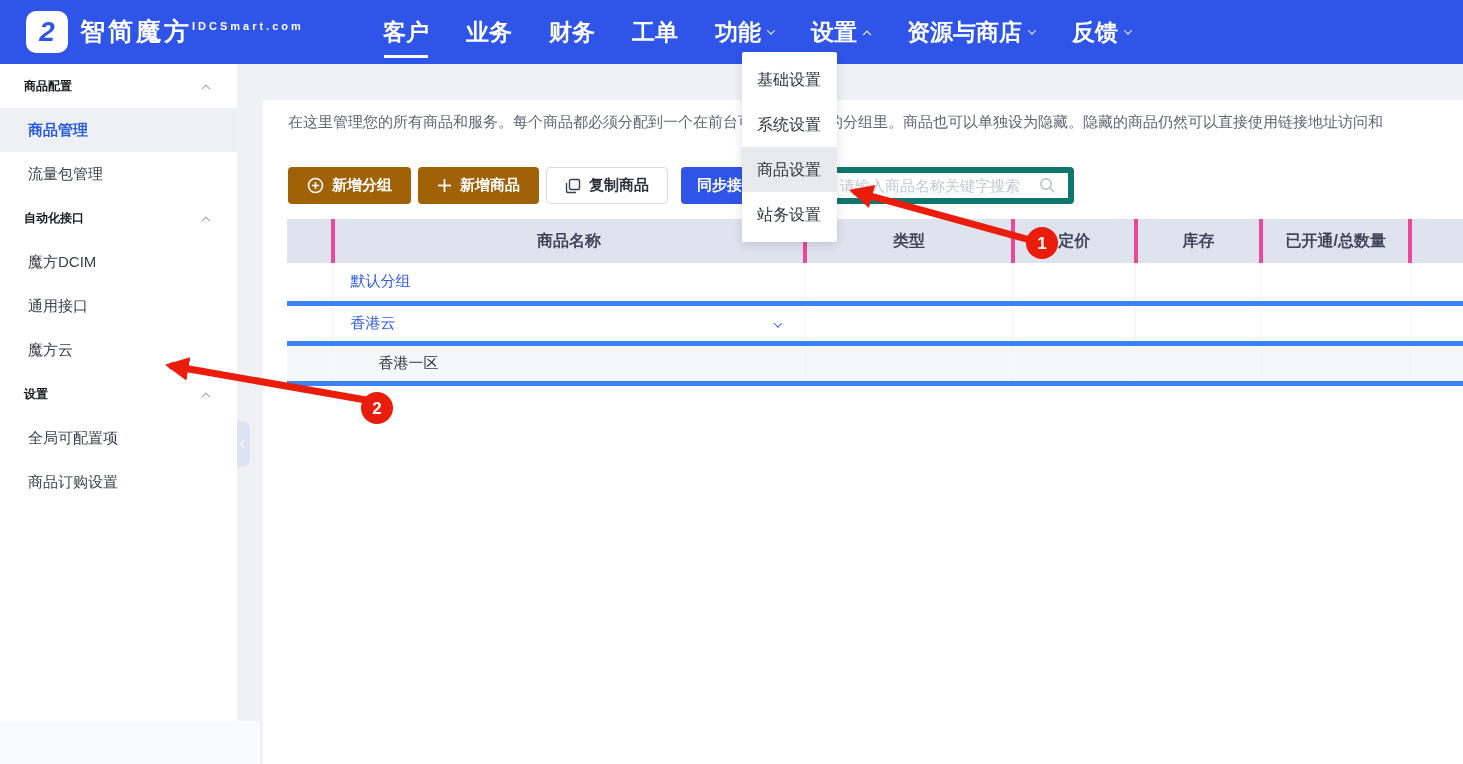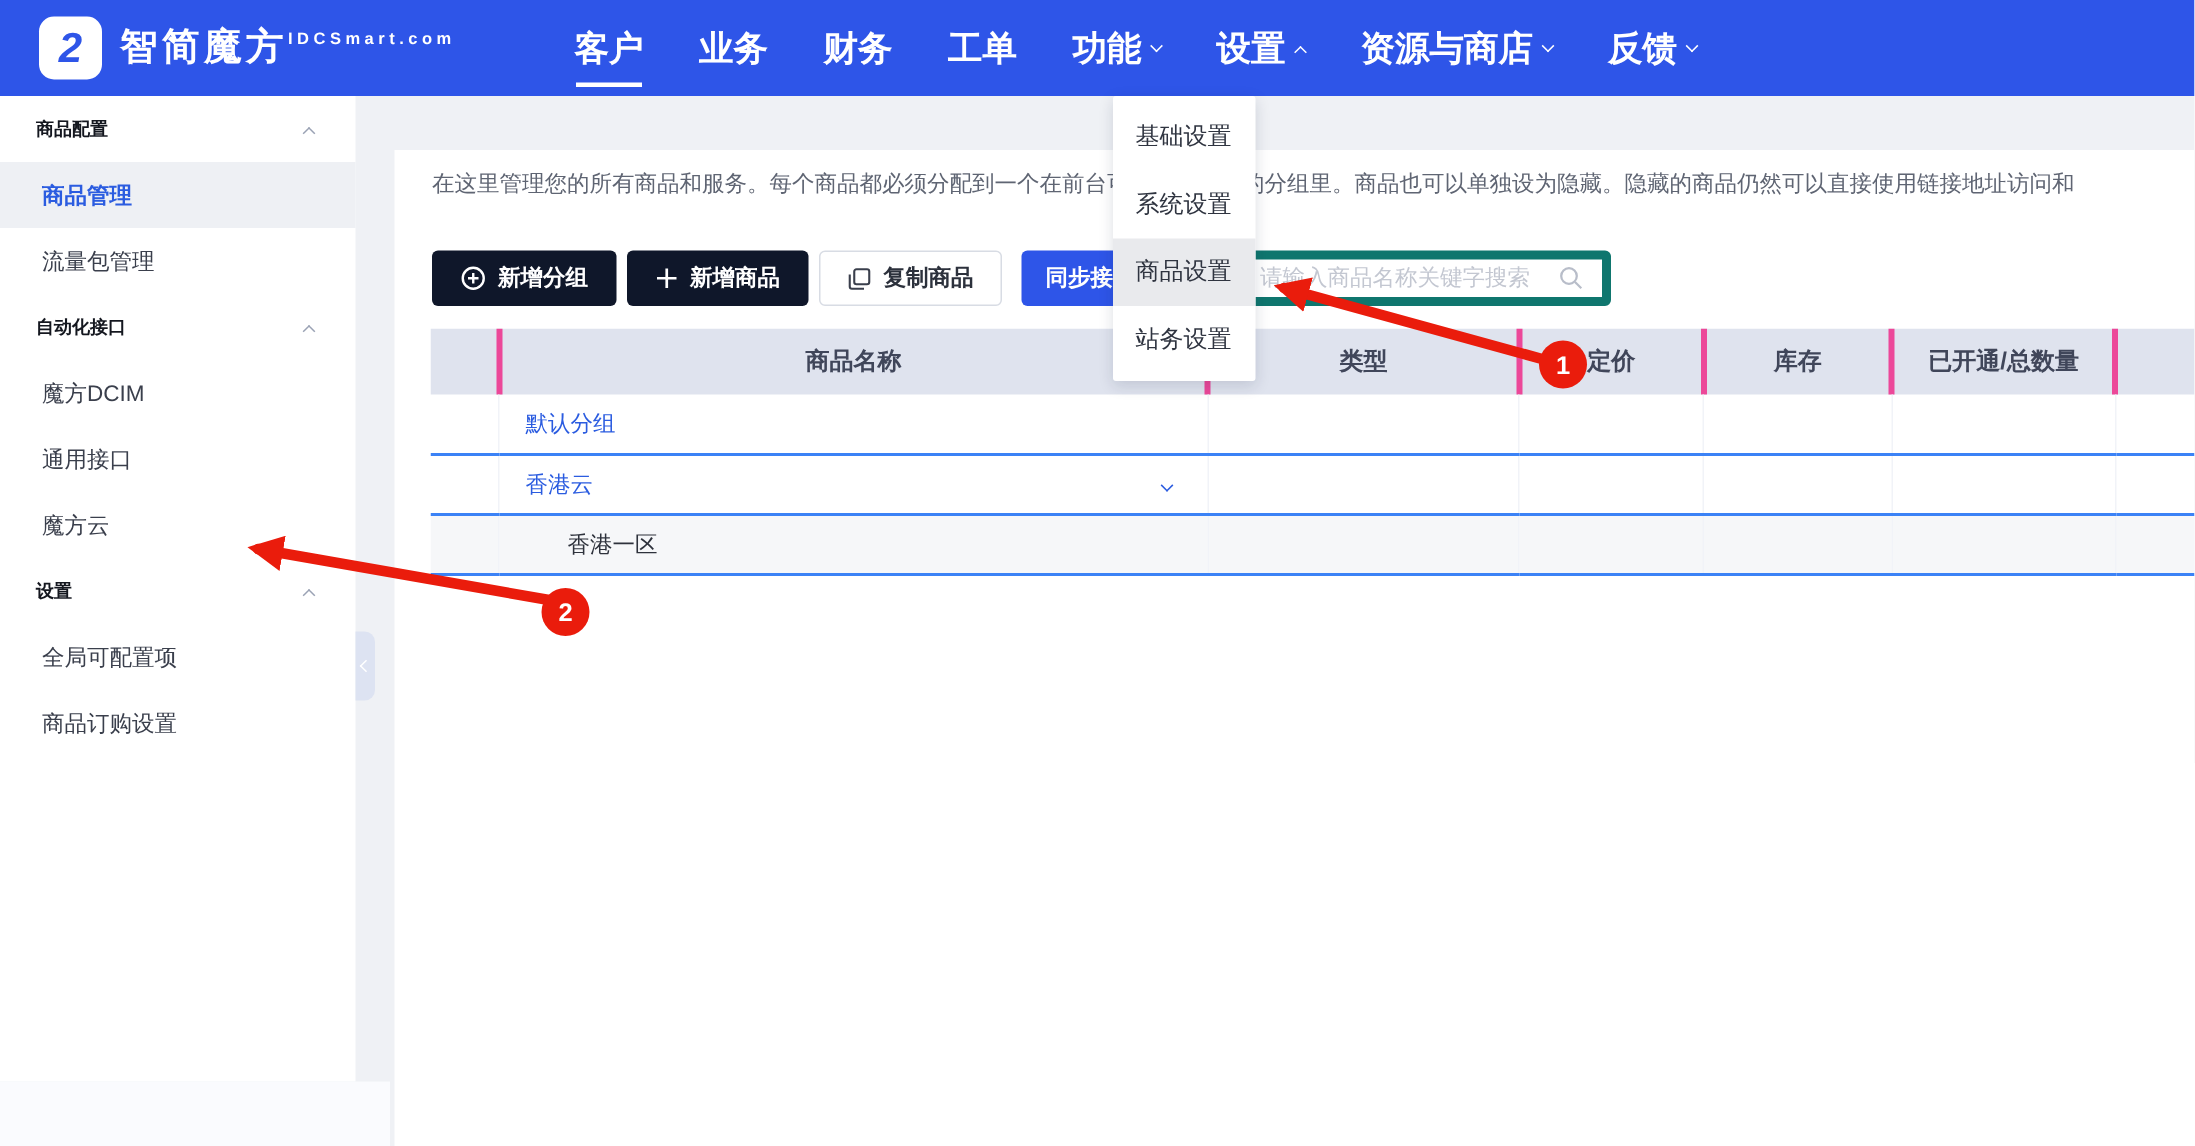--- a/index.html
+++ b/index.html
@@ -37,44 +37,44 @@
   .collapse-handle { position:absolute; left:237px; top:421px; width:13px; height:46px; background:#dde3f2; border-radius:0 7px 7px 0; display:flex; align-items:center; justify-content:center; color:#fff; cursor:pointer; z-index:3; }
   .sidebar-bottom { position:absolute; left:0; top:721px; width:260px; height:43px; background:#fafbfe; z-index:2; }
 
   
   .main-card { position:absolute; left:263px; top:100px; right:0; bottom:0; background:#fff; z-index:1; }
   .desc { margin:13px 0 0 25px; font-size:15px; color:#5f6573; white-space:nowrap; overflow:hidden; }
 
   .toolbar { display:flex; align-items:center; margin:35px 0 0 25px; height:37px; }
   .btn { height:37px; border:none; border-radius:4px; font-size:15px; font-weight:bold; display:inline-flex; align-items:center; cursor:pointer;
          font-family:"Liberation Sans","DejaVu Sans",sans-serif; }
-  .btn-green { background:#0f172a; color:#fff; padding:0 19px; gap:8px; }
+  .btn-green { background:#a16207; color:#fff; padding:0 19px; gap:8px; }
   .btn-plain { background:#fff; color:#2c313c; border:1px solid #d8dce4; padding:0 18px; gap:8px; font-weight:600; }
   .btn-blue  { background:#2e55e8; color:#fff; width:122px; padding-left:16px; justify-content:flex-start; }
   .ml7 { margin-left:7px; } .ml13 { margin-left:13px; } .ml19 { margin-left:19px; }
   .ico { display:inline-flex; align-items:center; justify-content:center; }
 
   .search-box { width:252px; height:37px; border:6px solid #0f766e; border-radius:4px; display:flex; align-items:center; padding:0 12px; background:#fff; }
   .search-box input { flex:1; border:none; outline:none; font-size:15px; color:#333; background:transparent; min-width:0;
                       font-family:"Liberation Sans","DejaVu Sans",sans-serif; }
   .search-box input::placeholder { color:#c3c7d1; }
 
   
   .table-wrap { margin:15px 0 0 24px; overflow:hidden; }
   table { border-collapse:collapse; table-layout:fixed; min-width:1220px; }
   thead th { background:#dfe3ee; height:44px; font-size:16px; font-weight:bold; color:#40465a; border-right:4px solid #ec4899; }
-  tbody td { height:40px; border-bottom:2px solid #3b82f6; border-right:1px solid #f1f3f8; font-size:15px; }
+  tbody td { height:40px; border-bottom:5px solid #3b82f6; border-right:1px solid #f1f3f8; font-size:15px; }
   tr.shaded td { background:#f6f7f9; }
   .cell-name { padding-left:17px; }
   .cell-name.indent { padding-left:45px; color:#2e323c; }
   .tbl-link { color:#2b5ce0; cursor:pointer; }
   .row-chev { float:right; margin:8px 24px 0 0; color:#2b5ce0; }
 
   
-  .dropdown { position:absolute; left:742px; top:64px; width:95px; background:#fff; padding:5px 0; border-radius:2px;
+  .dropdown { position:absolute; left:742px; top:52px; width:95px; background:#fff; padding:5px 0; border-radius:2px;
               box-shadow:0 3px 10px rgba(15,25,60,.14); z-index:20; }
   .dd-item { height:45px; line-height:45px; padding-left:15px; font-size:16px; font-weight:500; color:#2f3440; cursor:pointer; }
   .dd-item.hl { background:#e9eaed; }
 
   
   .overlay { position:absolute; left:0; top:0; width:1463px; height:764px; z-index:30; pointer-events:none; }
   .overlay line { stroke:#ea1c0c; stroke-width:7; stroke-linecap:round; }
   .overlay circle { fill:#ea1c0c; }
   .overlay text { fill:#fff; font-size:17px; font-weight:bold; text-anchor:middle; font-family:"Liberation Sans","DejaVu Sans",sans-serif; }
 </style>

